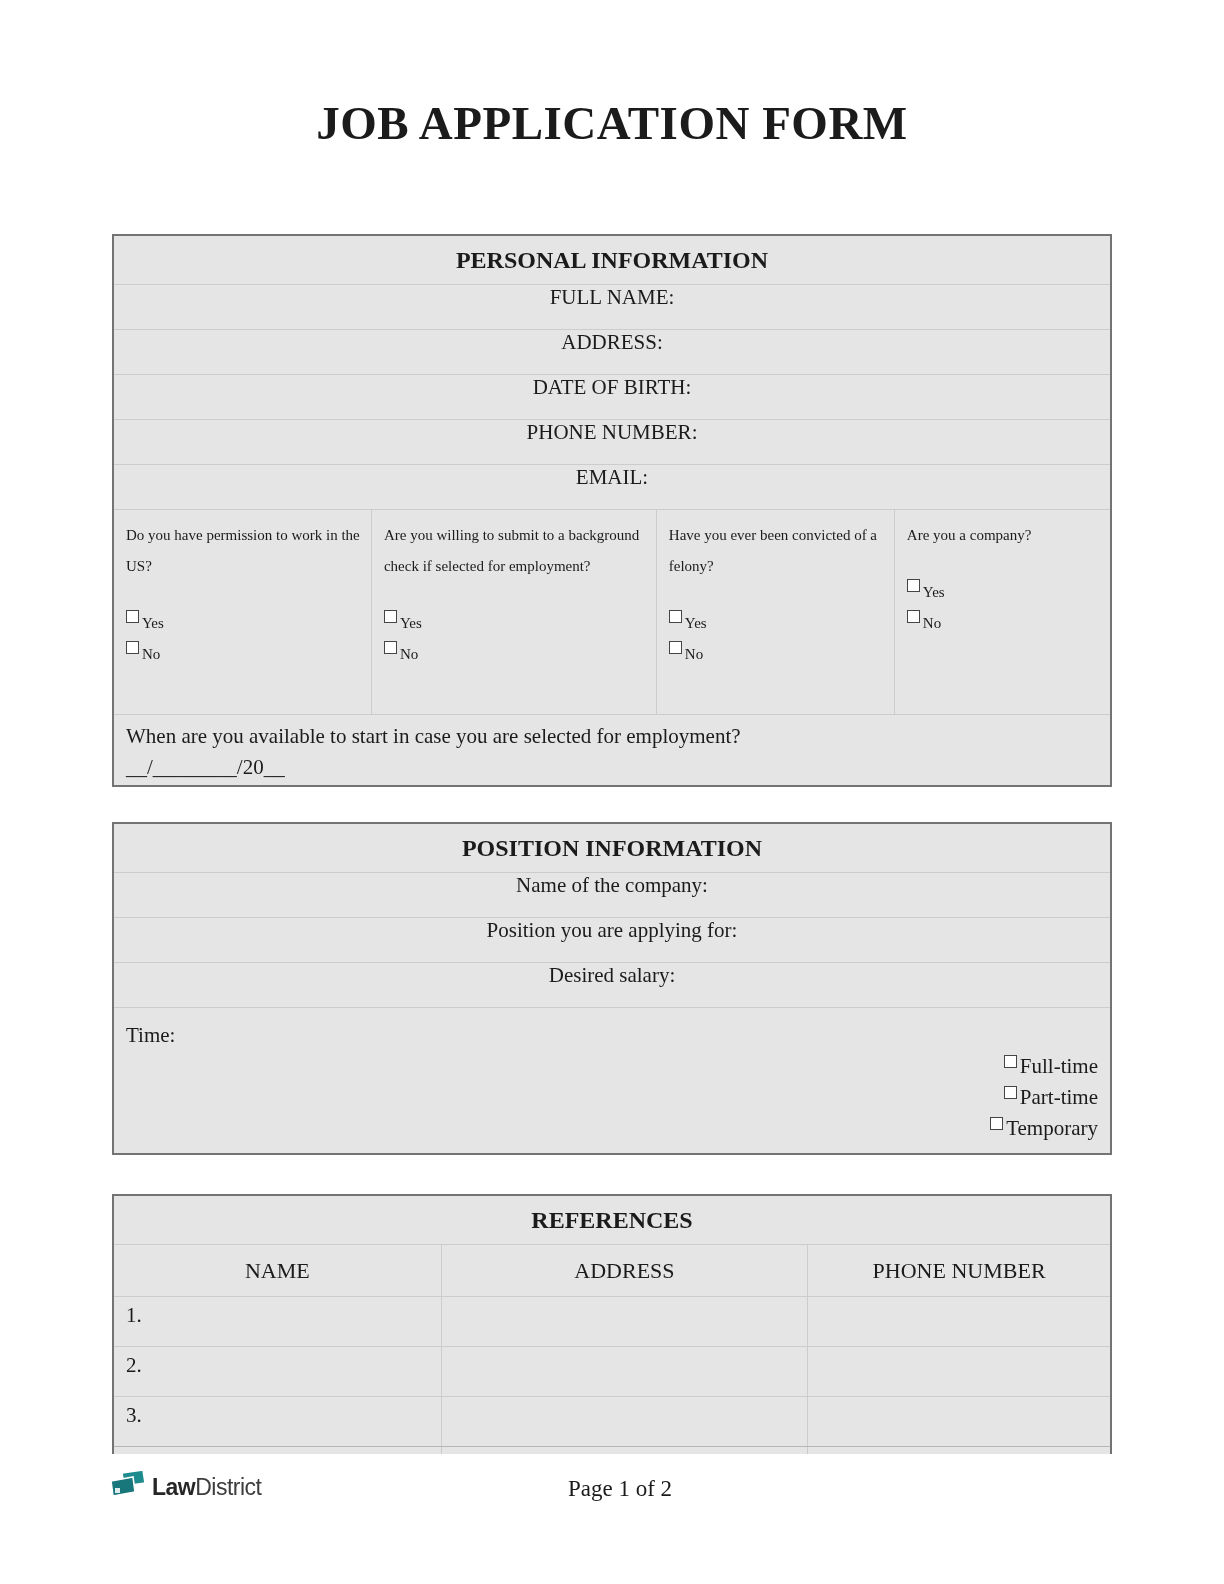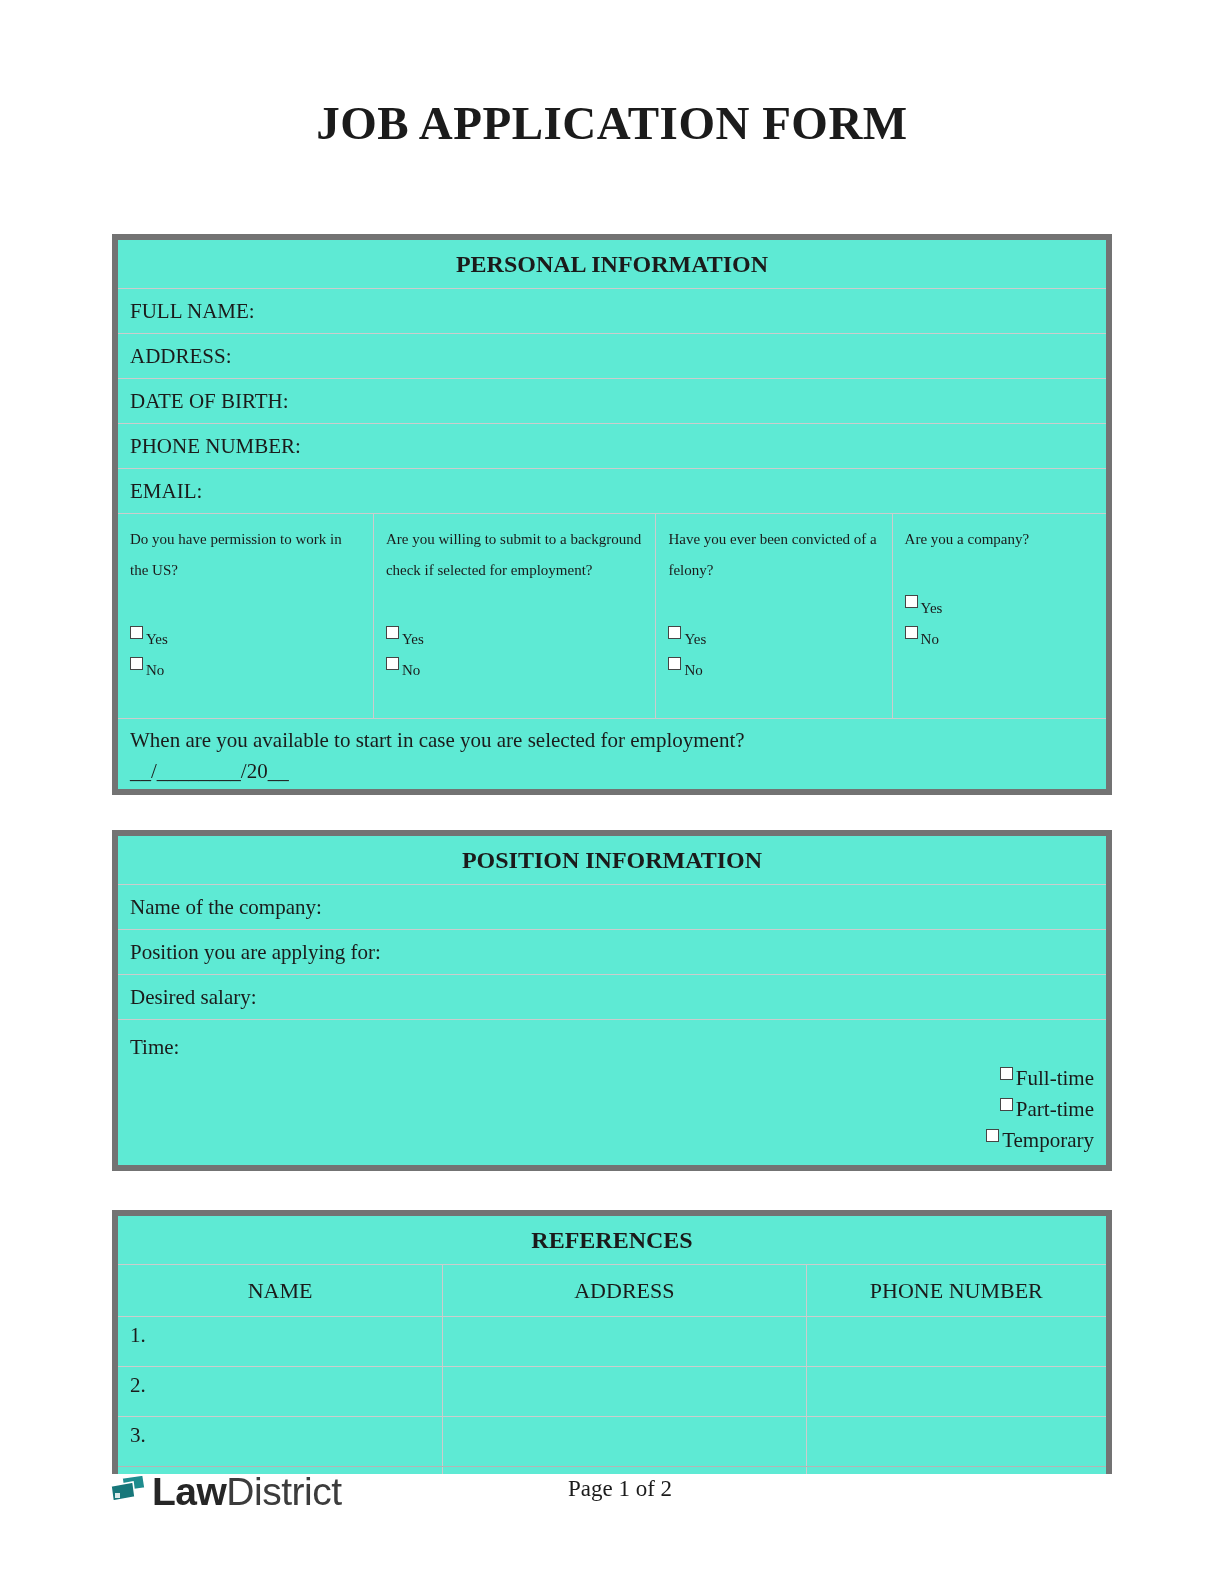--- a/index.html
+++ b/index.html
@@ -16,52 +16,53 @@
   .doc-title {
     padding-top: 96px;
     text-align: center;
     font-size: 47px;
     font-weight: bold;
     letter-spacing: 0.5px;
   }
 
   .tbl {
     margin: 0 112px;
-    border: 6px solid #737373;
-    background: #5eead4;
+    border: 2px solid #737373;
+    background: #e5e5e5;
   }
   .tbl-personal { margin-top: 84px; }
   .tbl-position { margin-top: 35px; }
   .tbl-references { margin-top: 39px; border-bottom: none; }
 
   .tbl-header {
     height: 48px;
     display: flex; align-items: center; justify-content: center;
     font-size: 24px; font-weight: bold;
   }
   .row { border-top: 1px solid #cccccc; }
   .field-row {
     height: 45px;
     display: flex; align-items: center;
     padding: 0 12px;
     font-size: 21px;
+    flex-direction: column;
   }
   .field-row .fill-area { flex: 1; height: 100%; }
 
   .q-row { display: flex; align-items: stretch; height: 205px; }
   .q-cell {
     padding: 10px 10px 10px 12px;
     font-size: 15px; line-height: 31px;
   }
   .q-cell + .q-cell { border-left: 1px solid #cccccc; }
   .q-c1 { width: 25.8%; }
   .q-c2 { width: 28.6%; }
   .q-c3 { width: 23.9%; }
   .q-c4 { width: 21.7%; }
-  .opt-group { margin-top: 38px; }
+  .opt-group { margin-top: 26px; }
   .opt-line { line-height: 31px; cursor: default; }
 
   .cb {
     display: inline-block;
     width: 13px; height: 13px;
     border: 1px solid #454545;
     vertical-align: 5px;
     margin-right: 3px;
     background: #fff;
   }
@@ -99,21 +100,21 @@
     position: absolute;
     left: 0; right: 0; top: 1468px;
     height: 48px;
   }
   .logo {
     position: absolute; left: 110px; top: 2px;
     display: flex; align-items: center;
     font-family: "Liberation Sans", sans-serif;
   }
   .logo-icon { margin-right: 6px; }
-  .logo-text { font-size: 39px; letter-spacing: -0.5px; }
+  .logo-text { font-size: 23px; letter-spacing: -0.5px; }
   .logo-law { font-weight: bold; color: #262626; }
   .logo-district { font-weight: normal; color: #3c3c3c; }
   .page-num {
     position: absolute; left: 16px; right: 0; top: 8px;
     text-align: center;
     font-size: 23px;
   }
 </style>
 </head>
 <body>

